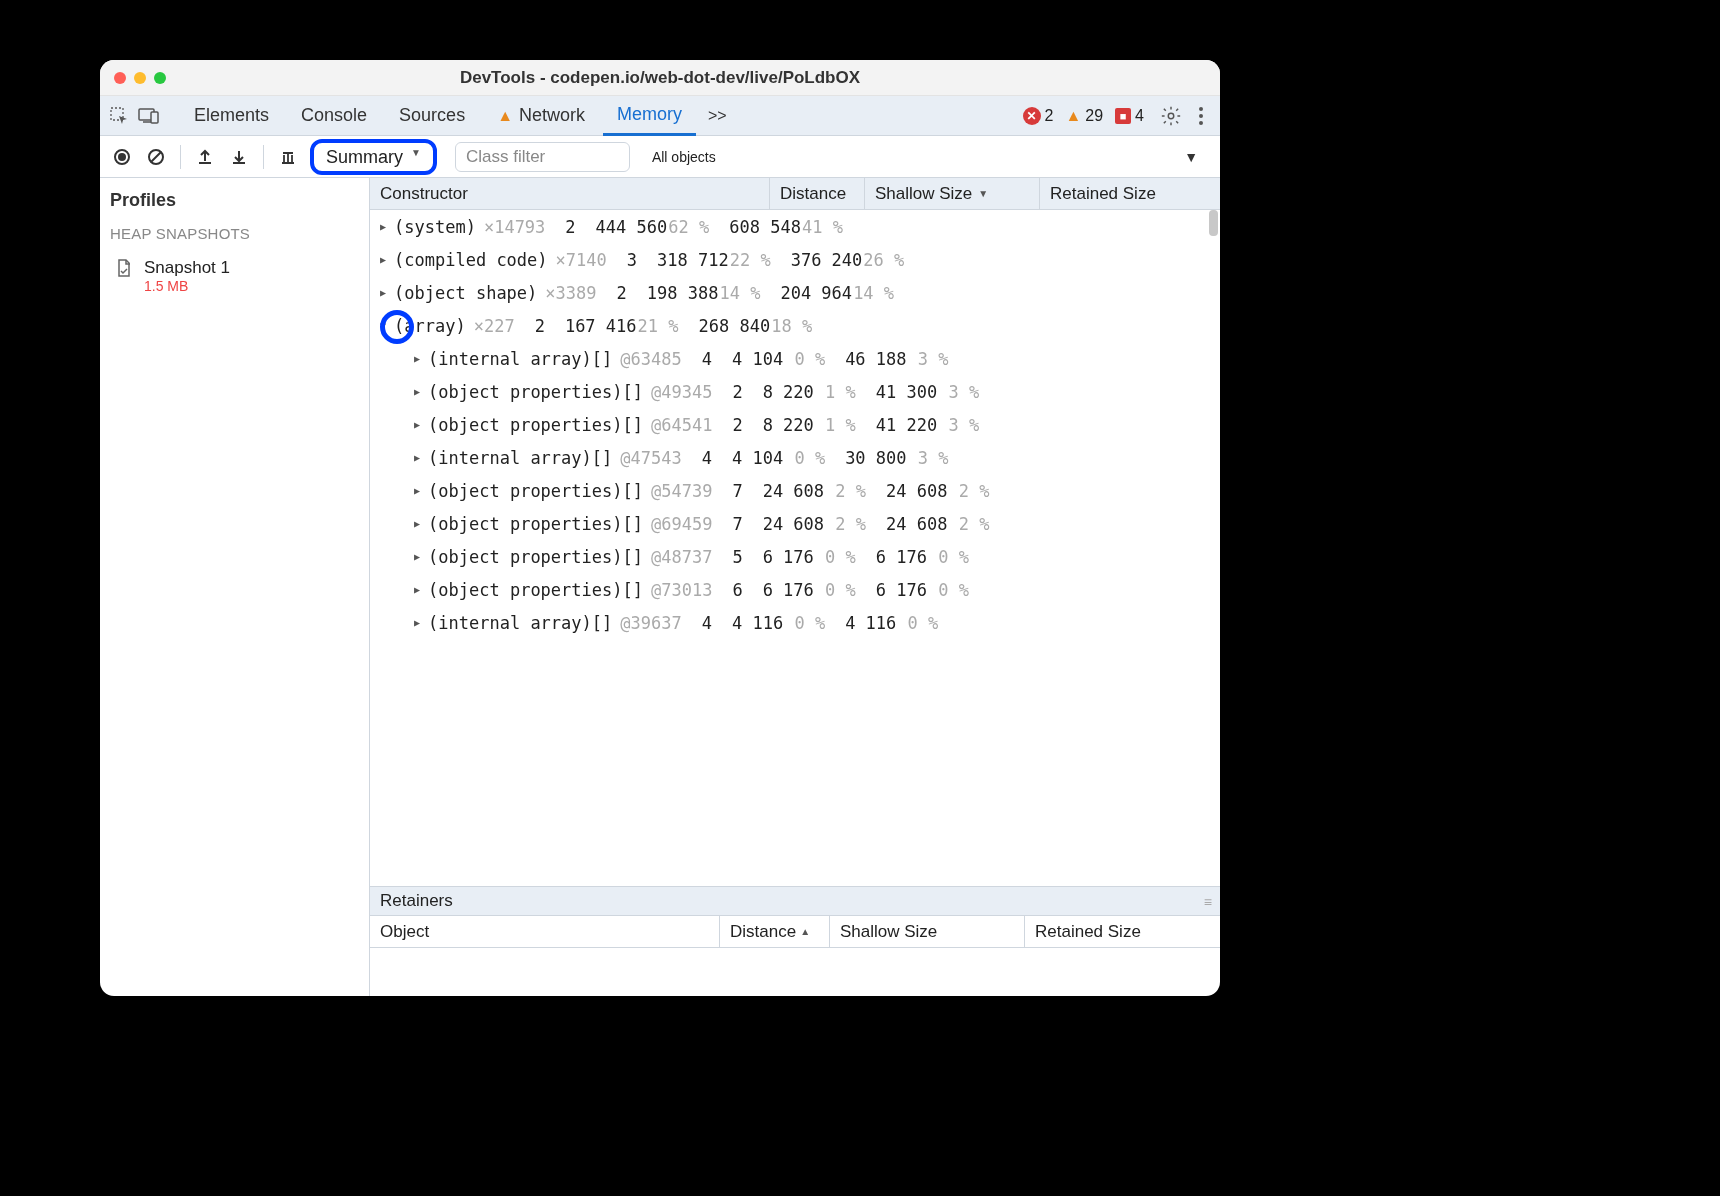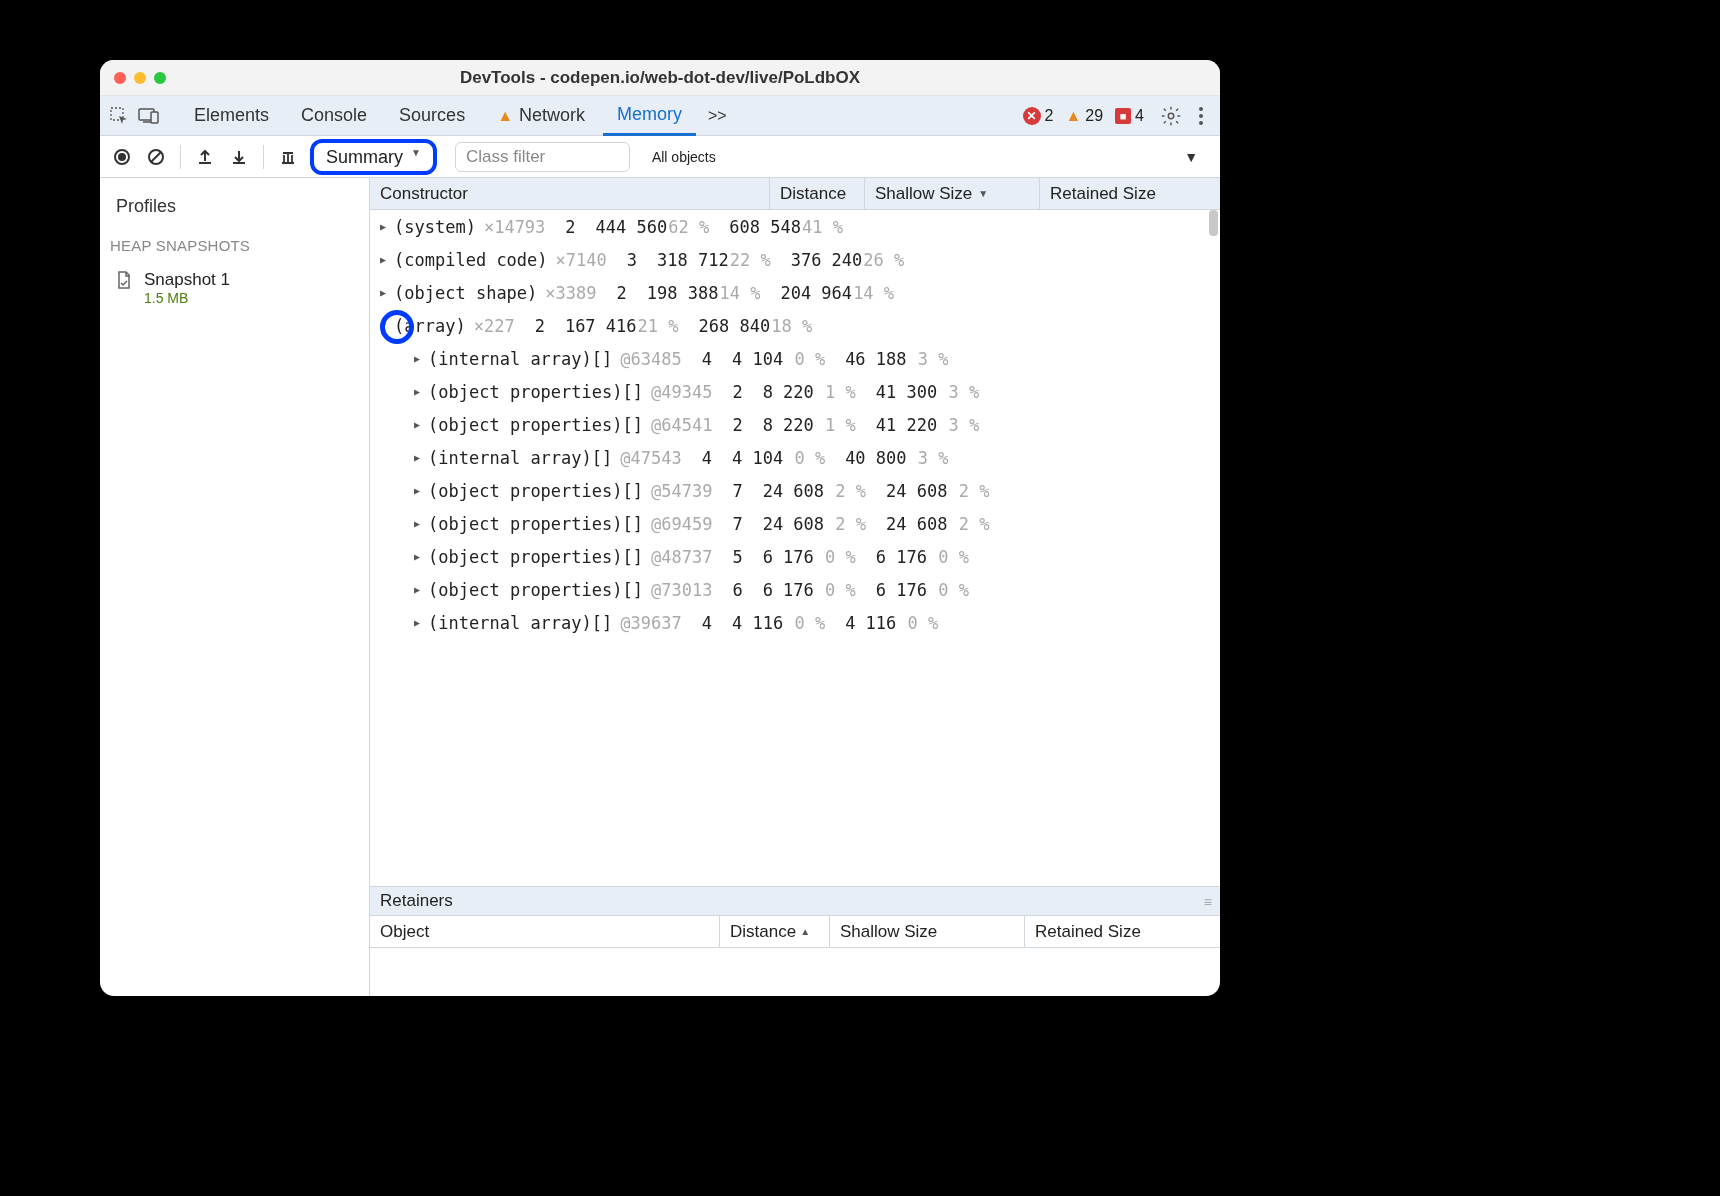--- a/index.html
+++ b/index.html
@@ -96,26 +96,26 @@
   .filter-input::placeholder{color:#888;}
   .filter-scope{font-size:14px;padding:0 12px;display:flex;align-items:center;gap:8px;flex:1;}
   .filter-scope .caret{margin-left:auto;color:#333;}
   
   .main{flex:1;display:flex;overflow:hidden;}
   .sidebar{
     width:270px;border-right:1px solid var(--border);
     padding:12px 10px;display:flex;flex-direction:column;gap:14px;
     font-size:17px;
   }
-  .sidebar h4{margin:6px;font-weight:400;color:#333;font-size:18px;}
+  .sidebar h4{margin:0;font-weight:700;color:#333;font-size:18px;}
   .sidecat{font-size:15px;color:#888;font-weight:500;letter-spacing:.2px;}
   .snap{display:flex;gap:10px;align-items:flex-start;padding:2px 4px;}
   .snap-ic svg{width:20px;height:20px;color:#666;}
   .snap-meta{line-height:1.2;}
-  .snap-sz{font-size:14px;color:#4d7c0f;}
+  .snap-sz{font-size:14px;color:#ef4444;}
   .content{flex:1;display:flex;flex-direction:column;position:relative;}
   
   .thead{
     display:flex;background:var(--header-bg);border-bottom:1px solid var(--border);
     font-size:17px;height:32px;align-items:center;
   }
   .col{border-right:1px solid var(--border);height:100%;display:flex;align-items:center;padding:0 10px;white-space:nowrap;}
   .col.c-con{flex:1;min-width:0;}
   .col.c-dist{width:95px;justify-content:flex-start;}
   .col.c-sh{width:175px;justify-content:flex-start;gap:6px;}
@@ -428,21 +428,21 @@
                 <span>(internal array)[]</span>
                 <span class="anno">@47543</span>
               </div>
             </div>
             <div class="c-dist cell">4</div>
             <div class="c-sh cell">
               <span>4 104</span>
               <span class="pct">0 %</span>
             </div>
             <div class="c-ret cell">
-              <span>40 800</span>
+              <span>30 800</span>
               <span class="pct">3 %</span>
             </div>
           </div>
           <div class="row child">
             <div class="c-con cell">
               <div class="cname">
                 <span class="tri">▶</span>
                 <span>(object properties)[]</span>
                 <span class="anno">@54739</span>
               </div>

